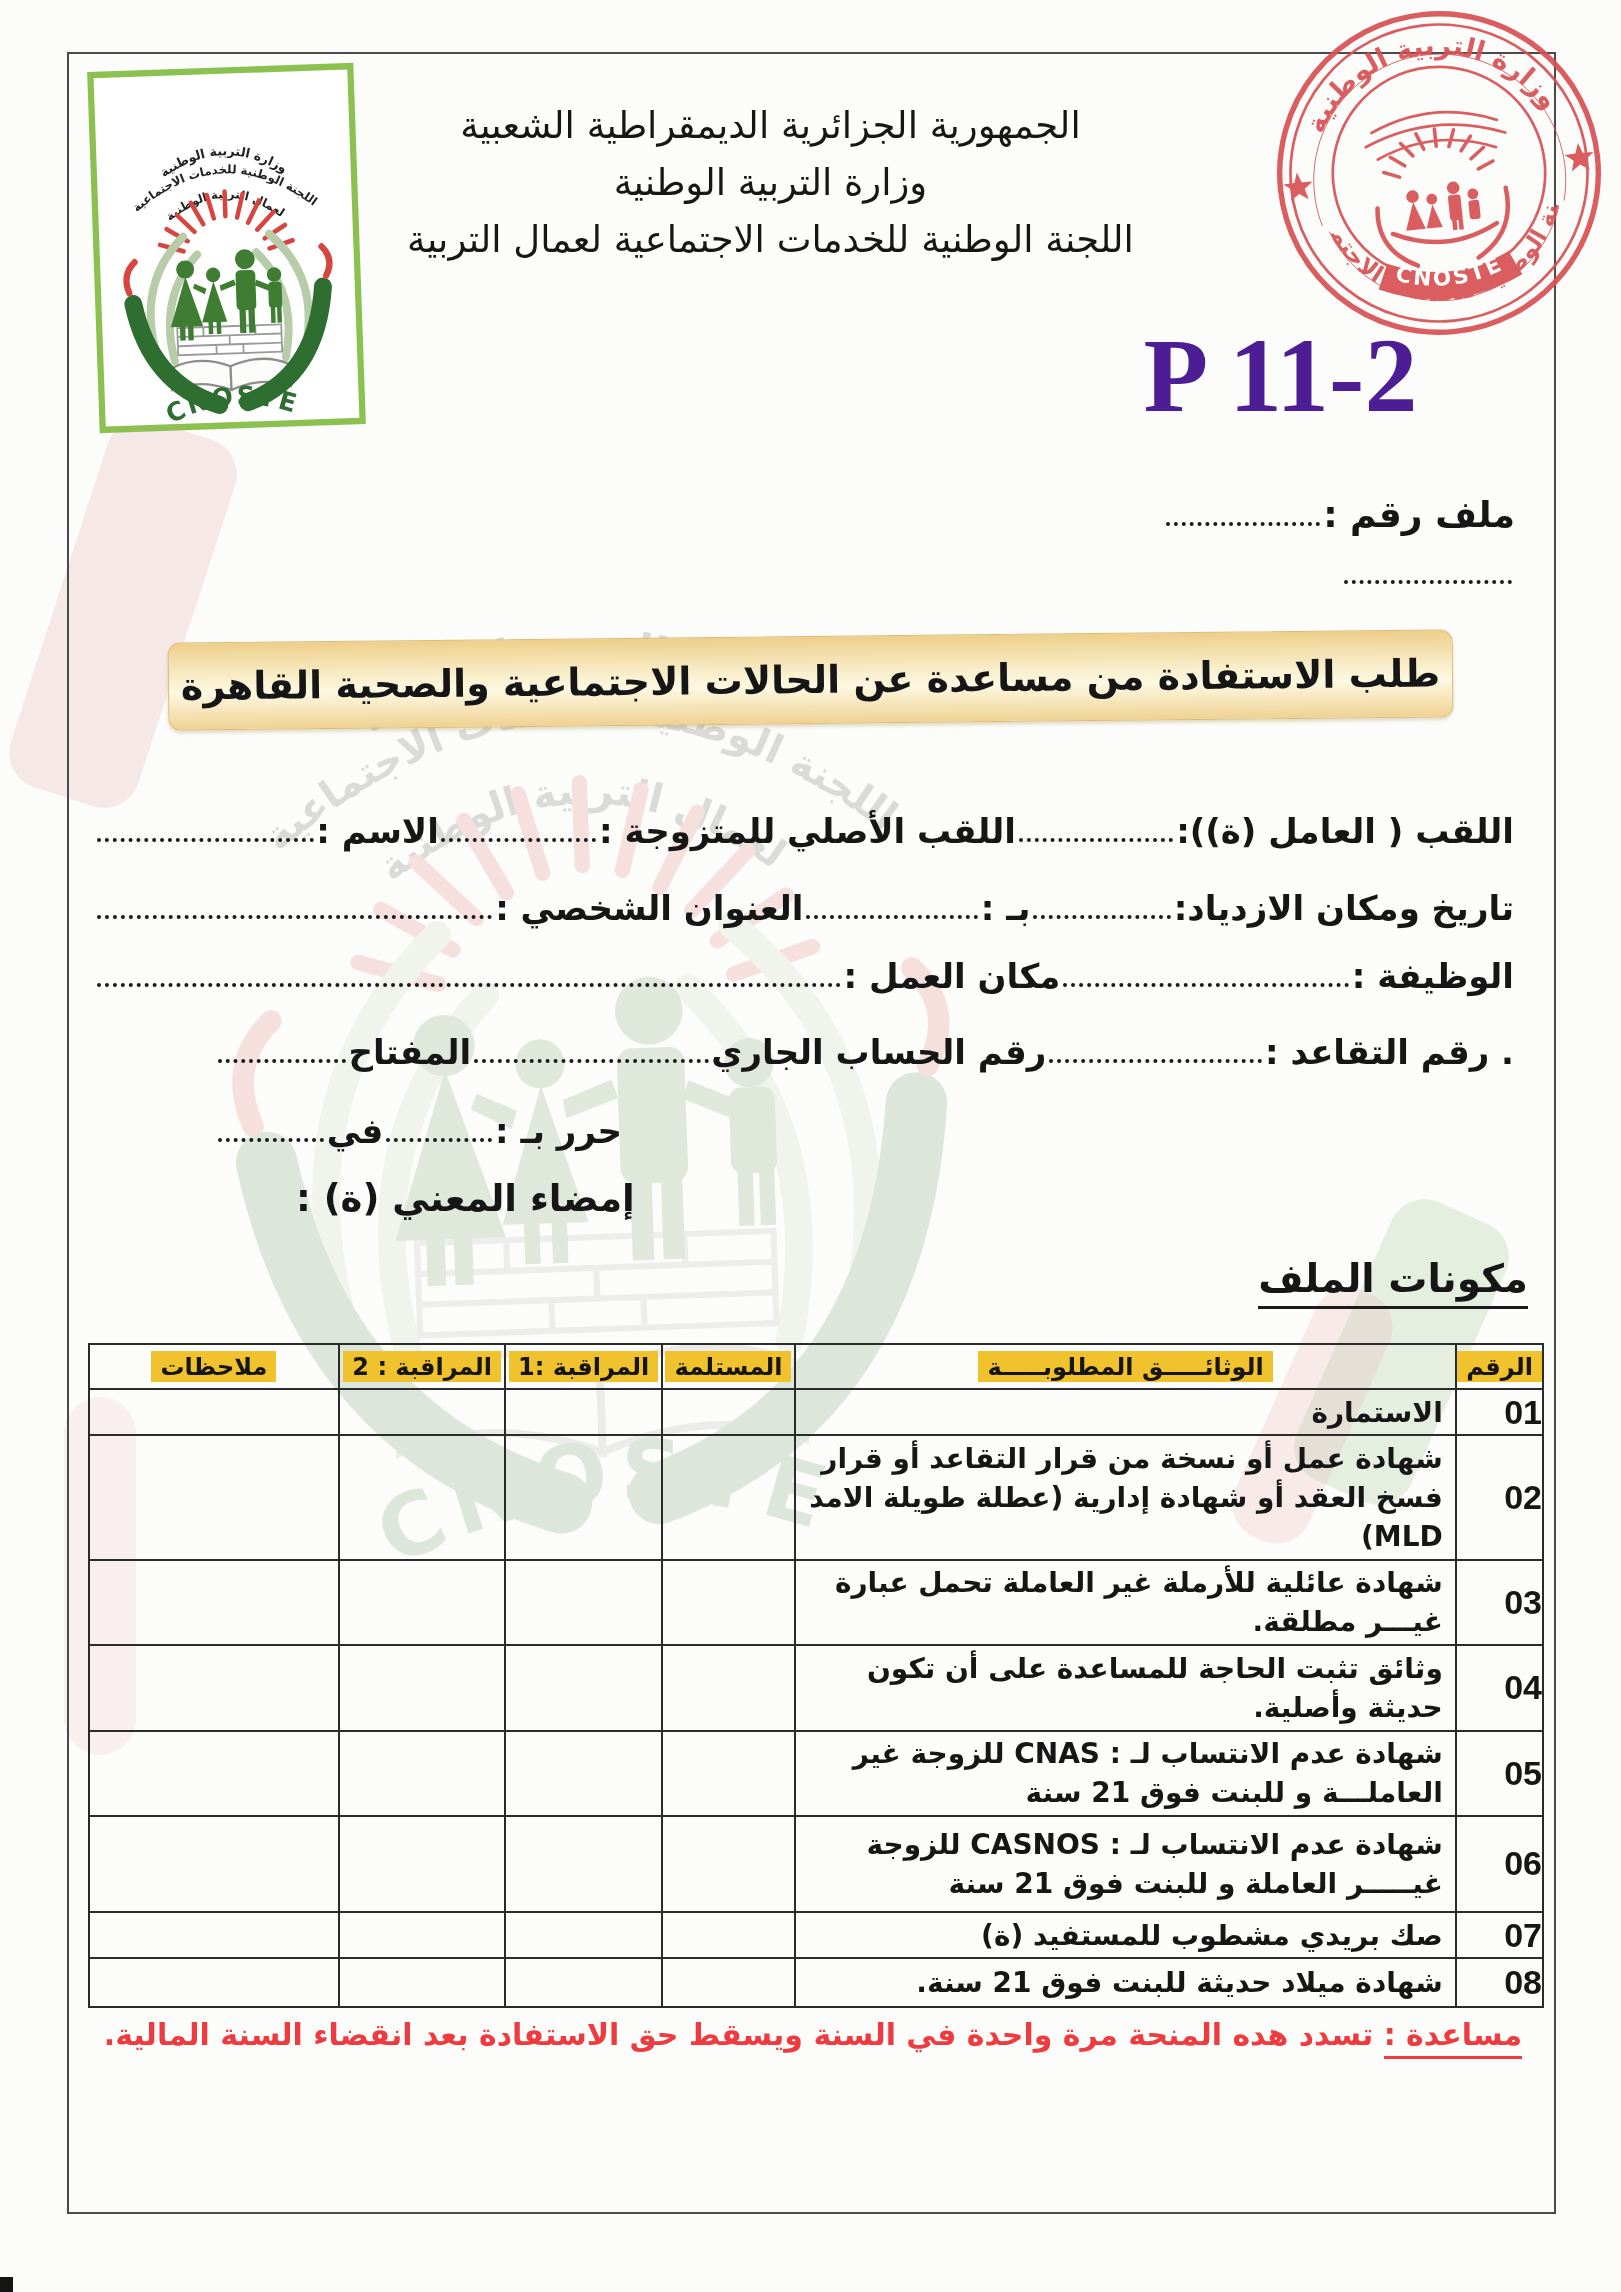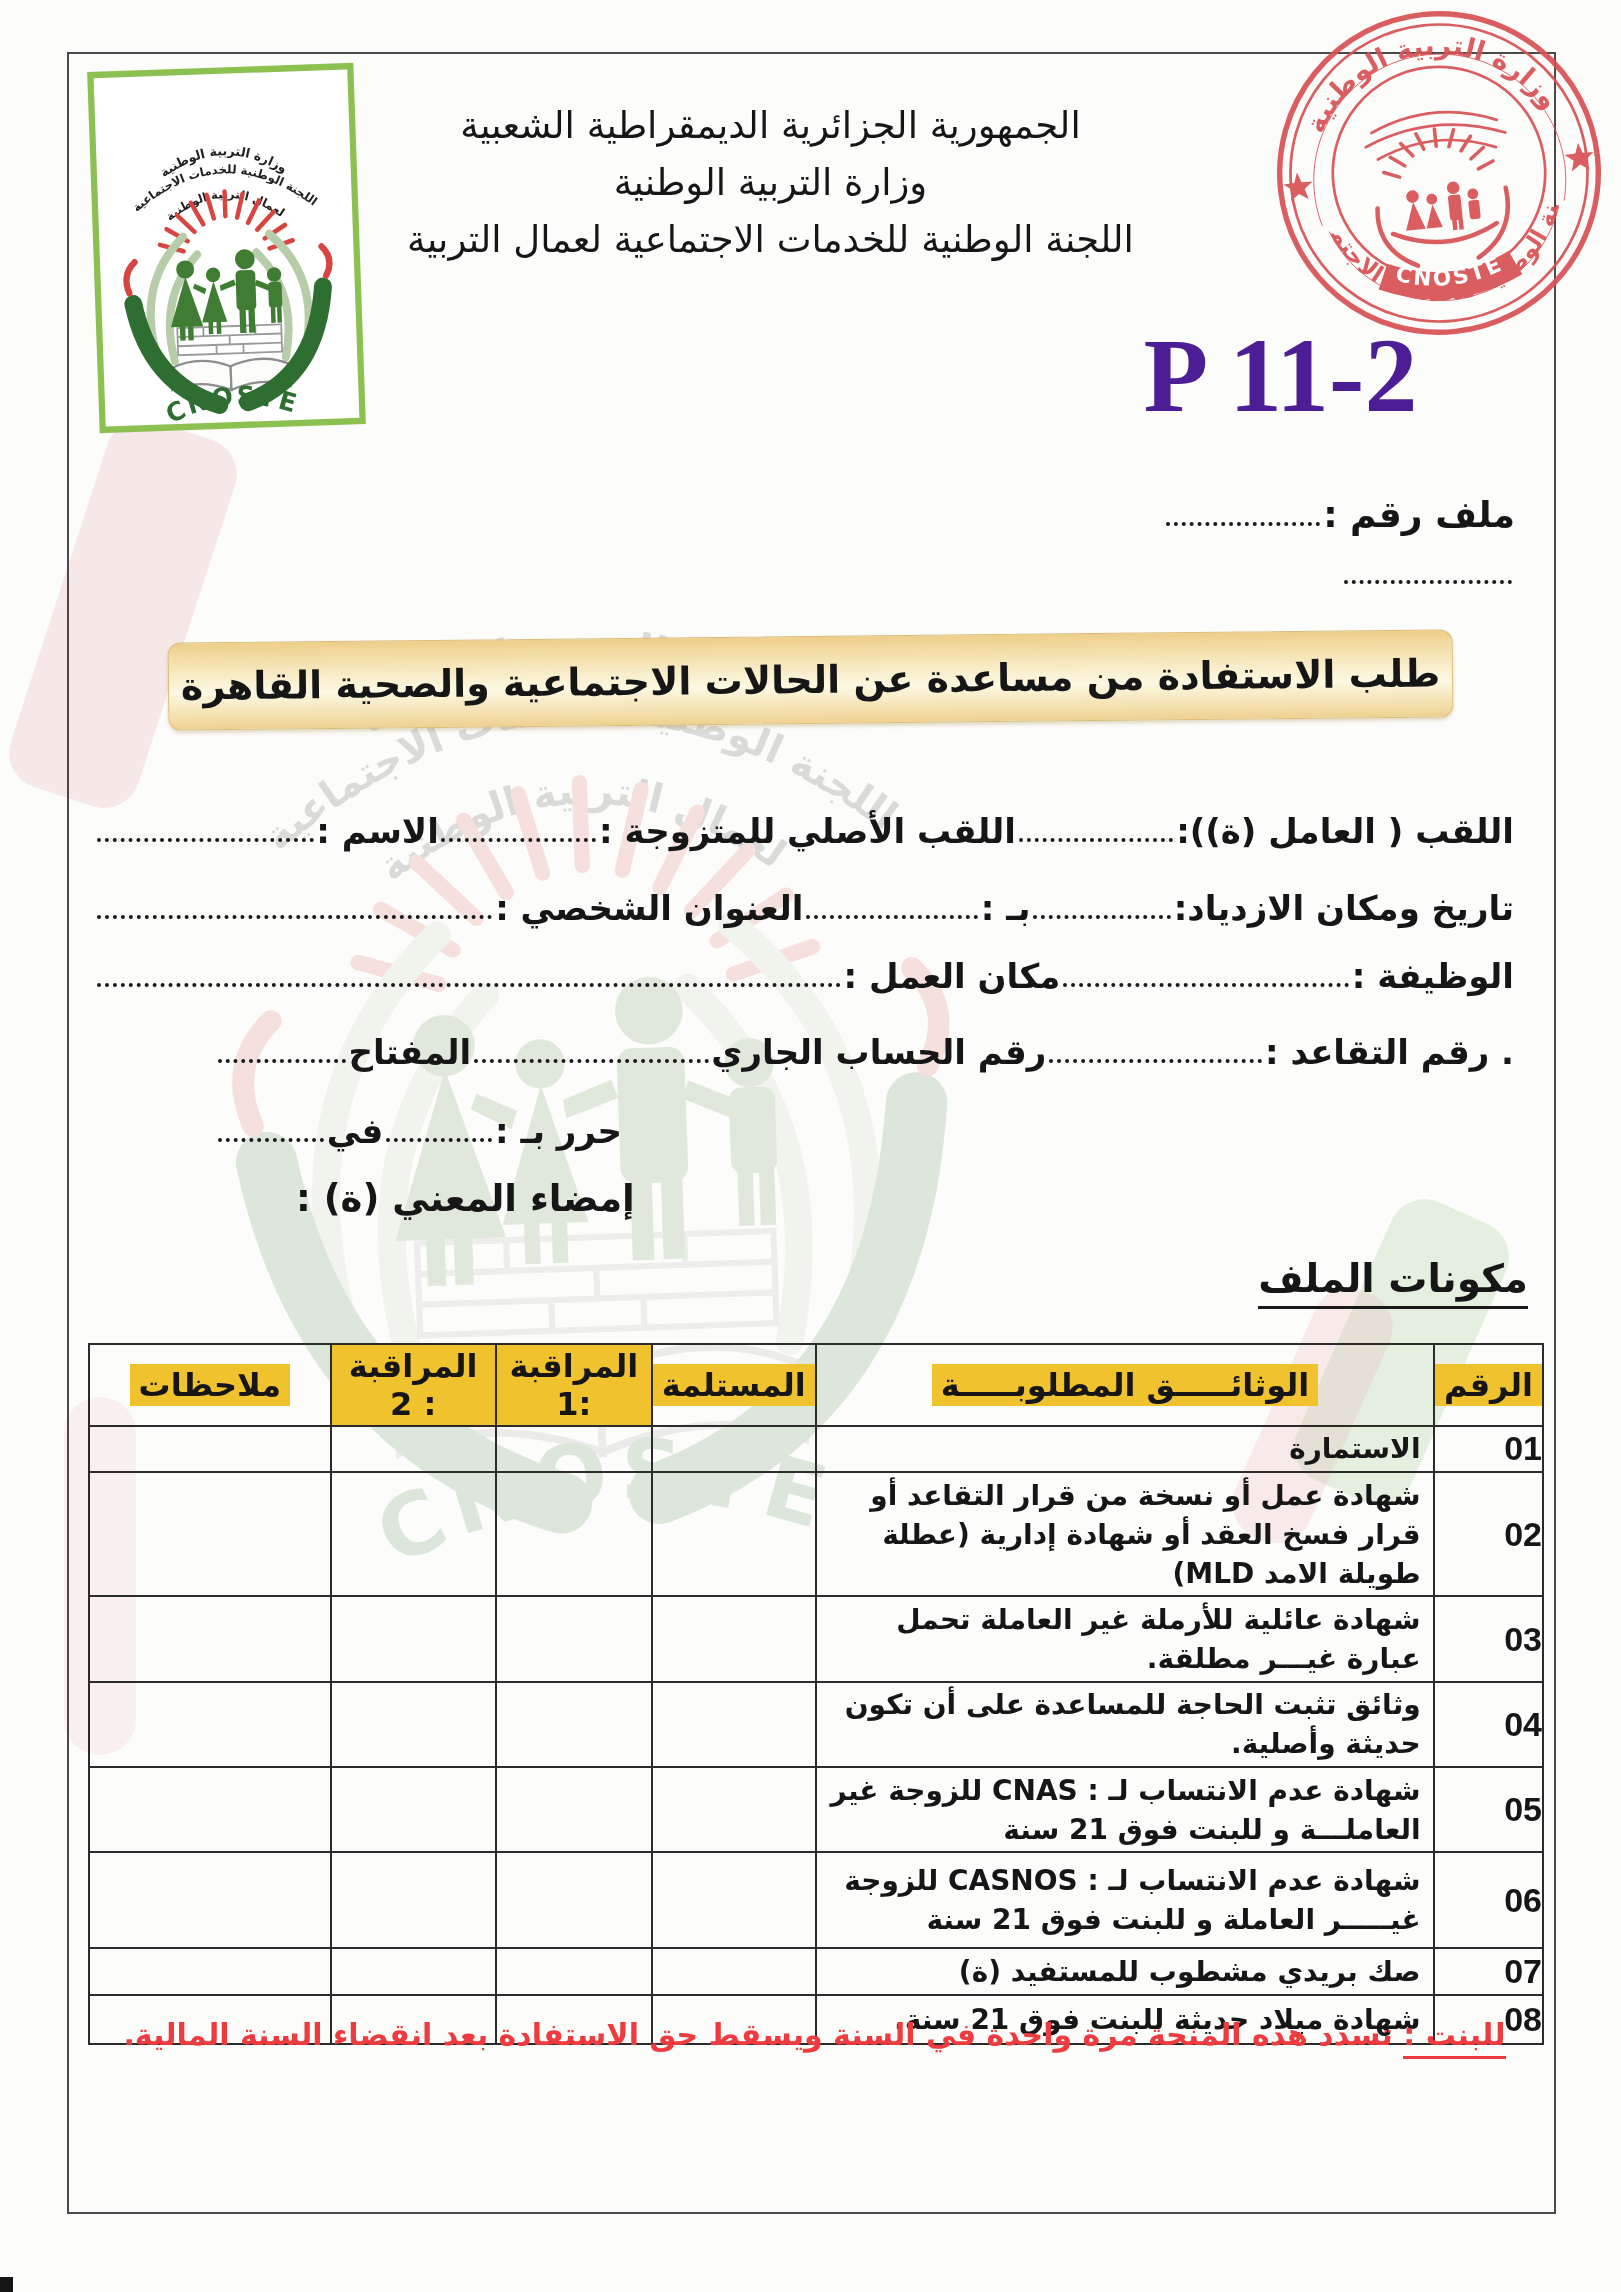--- a/index.html
+++ b/index.html
@@ -47,21 +47,21 @@
   .field-line{position:absolute;display:flex;direction:rtl;align-items:flex-end;white-space:nowrap;
               font-weight:bold;font-size:34px;z-index:2;}
   .signature{position:absolute;left:296px;top:1177px;direction:rtl;font-weight:bold;font-size:37px;z-index:2;}
   .components{position:absolute;right:93px;top:1256px;direction:rtl;font-weight:bold;font-size:39px;
               border-bottom:3.6px solid #1a1a1a;padding-bottom:5.4px;z-index:2;}
   
   .doc-table{position:absolute;left:88px;top:1343px;width:1456px;z-index:2;direction:rtl;
              display:table;border-collapse:collapse;font-weight:bold;}
   .tr{display:table-row;}
   .th,.td{display:table-cell;border:2.2px solid #2b2b2b;vertical-align:middle;background:transparent;}
-  .th{text-align:center;font-size:32px;}
+  .th{text-align:center;font-size:24px;}
   .hl{background:#f0c22e;padding:1.8px 9px;display:inline-block;}
   .c-num{width:83px;}
   .c-doc{width:666px;}
   .c-rec{width:133px;}
   .c-m1{width:157px;margin-left:8px;}
   .c-m2{width:167px;}
   .c-notes{width:251px;}
   .td.c-num{text-align:right;font-family:Liberation Sans, sans-serif;font-size:34px;font-weight:bold;}
   .td.c-doc{text-align:right;padding:2.7px 12.5px;font-size:28px;line-height:39px;}
   
@@ -327,18 +327,18 @@
         <div class="td c-num">08</div>
         <div class="td c-doc">شهادة ميلاد حديثة للبنت فوق 21 سنة.</div>
         <div class="td c-rec"></div>
         <div class="td c-m1"></div>
         <div class="td c-m2"></div>
         <div class="td c-notes"></div>
       </div>
     </div>
 
   <div class="note">
-    <span class="note-label">للبنت :</span>
+    <span class="note-label">مساعدة :</span>
     <span>تسدد هده المنحة مرة واحدة في السنة ويسقط حق الاستفادة بعد انقضاء السنة المالية.</span>
   </div>
 
 </div>
 
 
 </body></html>

